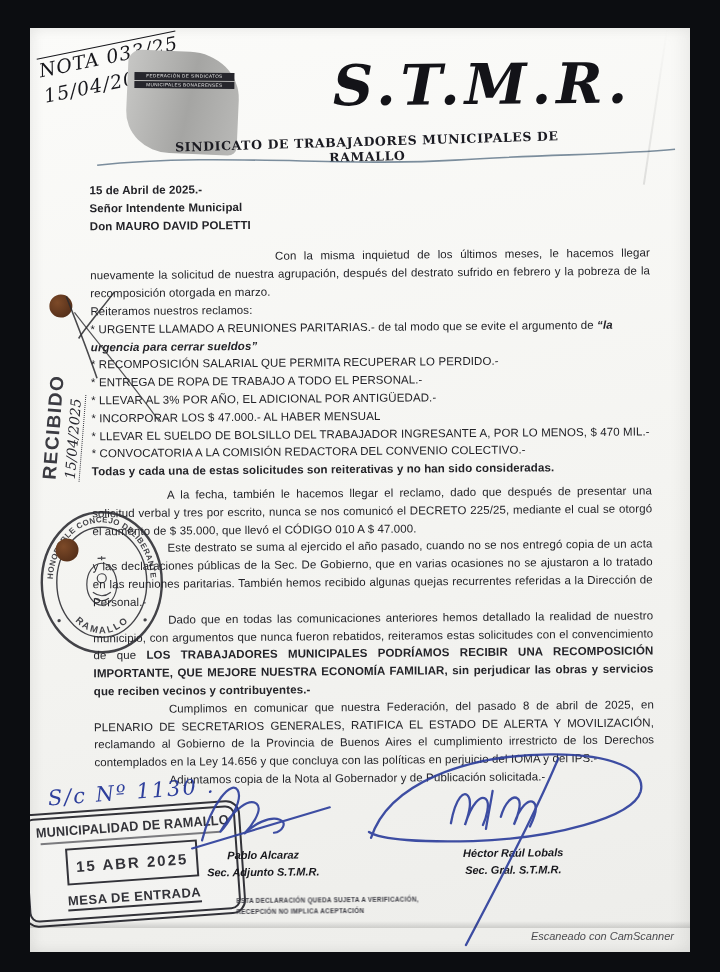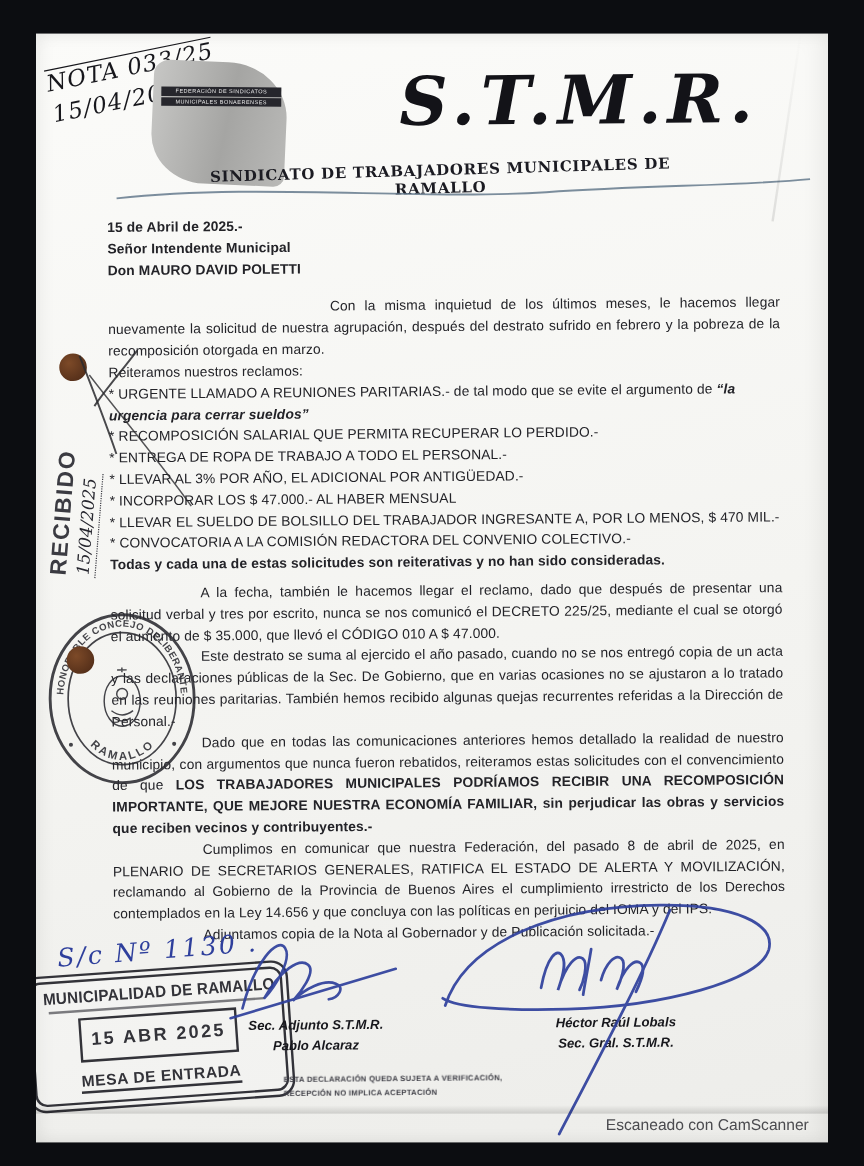--- a/index.html
+++ b/index.html
@@ -70,21 +70,21 @@
         border-bottom:2px solid #23232a;padding-bottom:1px;letter-spacing:.5px;}
 
   .sig{position:absolute;}
   .sig-label{position:absolute;text-align:center;font-weight:bold;font-style:italic;
         font-size:11px;color:#17171c;line-height:1.5;}
   .disclaimer{position:absolute;left:200px;top:866px;font-size:6.5px;font-weight:bold;
         color:#3c3c44;letter-spacing:.3px;line-height:1.7;transform:scaleX(.97);
         filter:blur(.2px);}
   .botline{position:absolute;left:0;top:893px;width:100%;height:7px;
         background:linear-gradient(rgba(0,0,0,0),rgba(0,0,0,.14));}
-  .camscan{position:absolute;right:16px;top:902px;font-size:13px;color:#4b4b4f;}
+  .camscan{position:absolute;right:16px;top:902px;font-size:11px;color:#4b4b4f;font-style:italic;}
 </style>
 </head>
 <body>
 
 <div class="page">
   <div class="doc">
 
     <div class="note hw">
       <div class="l1">NOTA 033/25</div>
       <div>15/04/2025</div>
@@ -167,22 +167,22 @@
     <div class="entry-stamp">
       <div class="entry-in">
         <div class="entry-title">MUNICIPALIDAD DE RAMALLO</div>
         <div class="entry-rule"></div>
         <div class="entry-date">15 ABR 2025</div>
         <div class="entry-footer">MESA DE ENTRADA</div>
       </div>
     </div>
 
     <div class="sig-label" style="left:150px;top:818px;width:160px;">
+      <div>Pablo Alcaraz</div>
       <div>Sec. Adjunto S.T.M.R.</div>
-      <div>Pablo Alcaraz</div>
     </div>
     <svg class="sig" style="left:155px;top:745px;" width="155" height="85" viewBox="0 0 155 85">
       <g fill="none" stroke="#2e3f9c" stroke-width="2.2" stroke-linecap="round" opacity=".92">
         <path d="M14,66 C24,28 44,6 50,16 C56,26 40,50 32,58 C46,34 62,24 69,30 C76,36 62,54 56,60 C66,50 82,42 92,46 C100,49 94,58 86,59"></path>
         <path d="M4,74 C40,64 86,50 142,34"></path>
       </g>
     </svg>
 
     <div class="sig-label" style="left:390px;top:818px;width:180px;">
       <div>Héctor Raúl Lobals</div>

